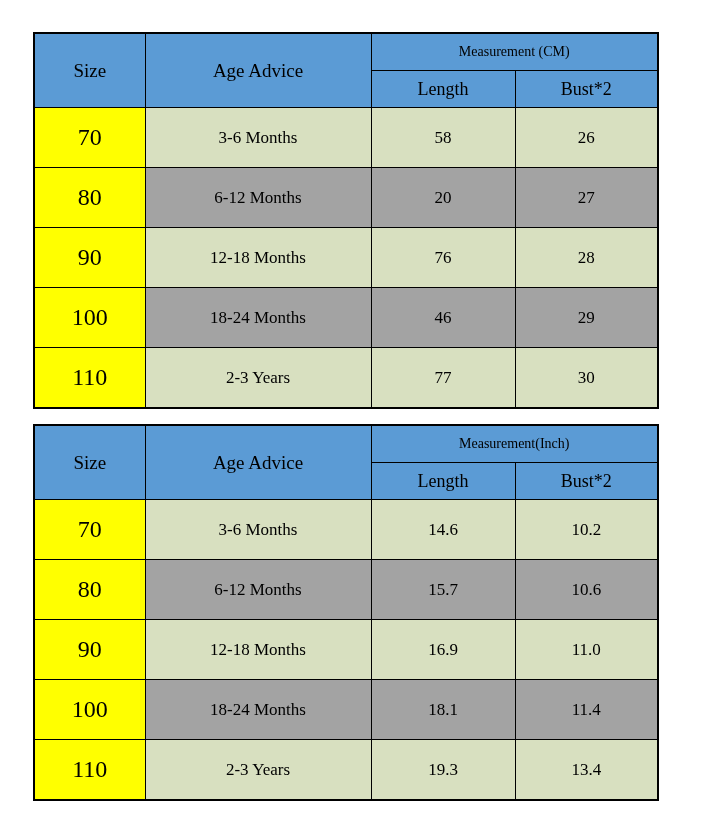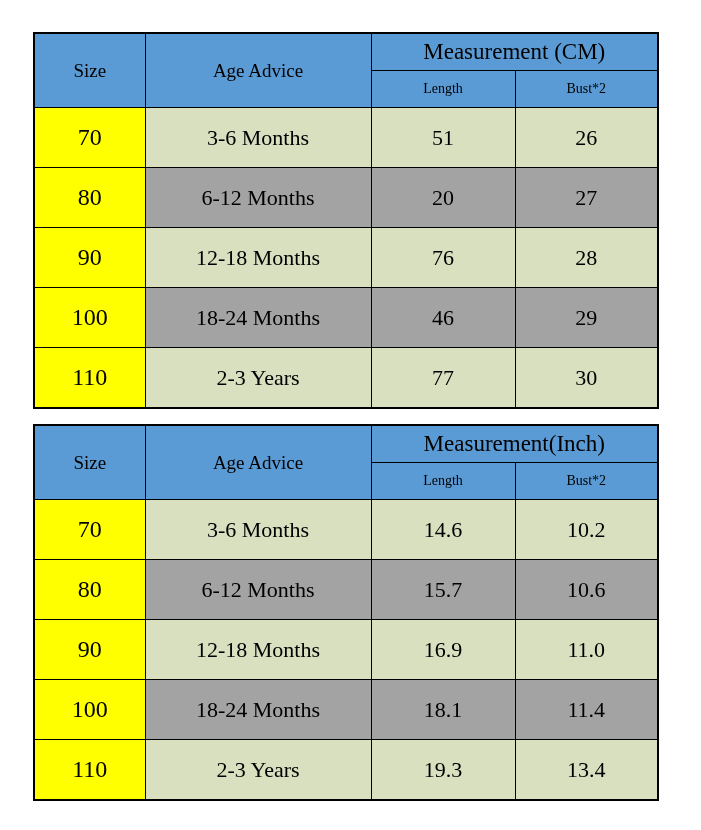--- a/index.html
+++ b/index.html
@@ -45,39 +45,39 @@
 
   
   .hdr {
     background: #5B9BD5;
   }
   .hdr-main {
     font-size: 19px;
     height: 72px;
   }
   .hdr-group {
-    font-size: 23px;
+    font-size: 14px;
     height: 36px;
   }
   .hdr-sub {
-    font-size: 14px;
+    font-size: 18px;
     height: 36px;
   }
 
   
   .cell-size {
     background: #FFFF00;
     font-size: 24px;
     margin-top: 28px;
   }
   .row-a .cell-data { background: #D8E0C0; }
   .row-b .cell-data { background: #a3a3a3; }
 
   .cell-data {
-    font-size: 22px;
+    font-size: 17px;
   }
   .body-row td {
     height: 59px;
   }
 </style>
 </head>
 <body>
 
 <table class="size-table" id="table-cm">
   <colgroup>
@@ -94,21 +94,21 @@
     </tr>
     <tr>
       <th class="hdr hdr-sub">Length</th>
       <th class="hdr hdr-sub">Bust*2</th>
     </tr>
   </thead>
   <tbody>
     <tr class="body-row row-a">
       <td class="cell-size">70</td>
       <td class="cell-data">3-6 Months</td>
-      <td class="cell-data">51</td>
+      <td class="cell-data">58</td>
       <td class="cell-data">26</td>
     </tr>
     <tr class="body-row row-b">
       <td class="cell-size">80</td>
       <td class="cell-data">6-12 Months</td>
       <td class="cell-data">20</td>
       <td class="cell-data">27</td>
     </tr>
     <tr class="body-row row-a">
       <td class="cell-size">90</td>

